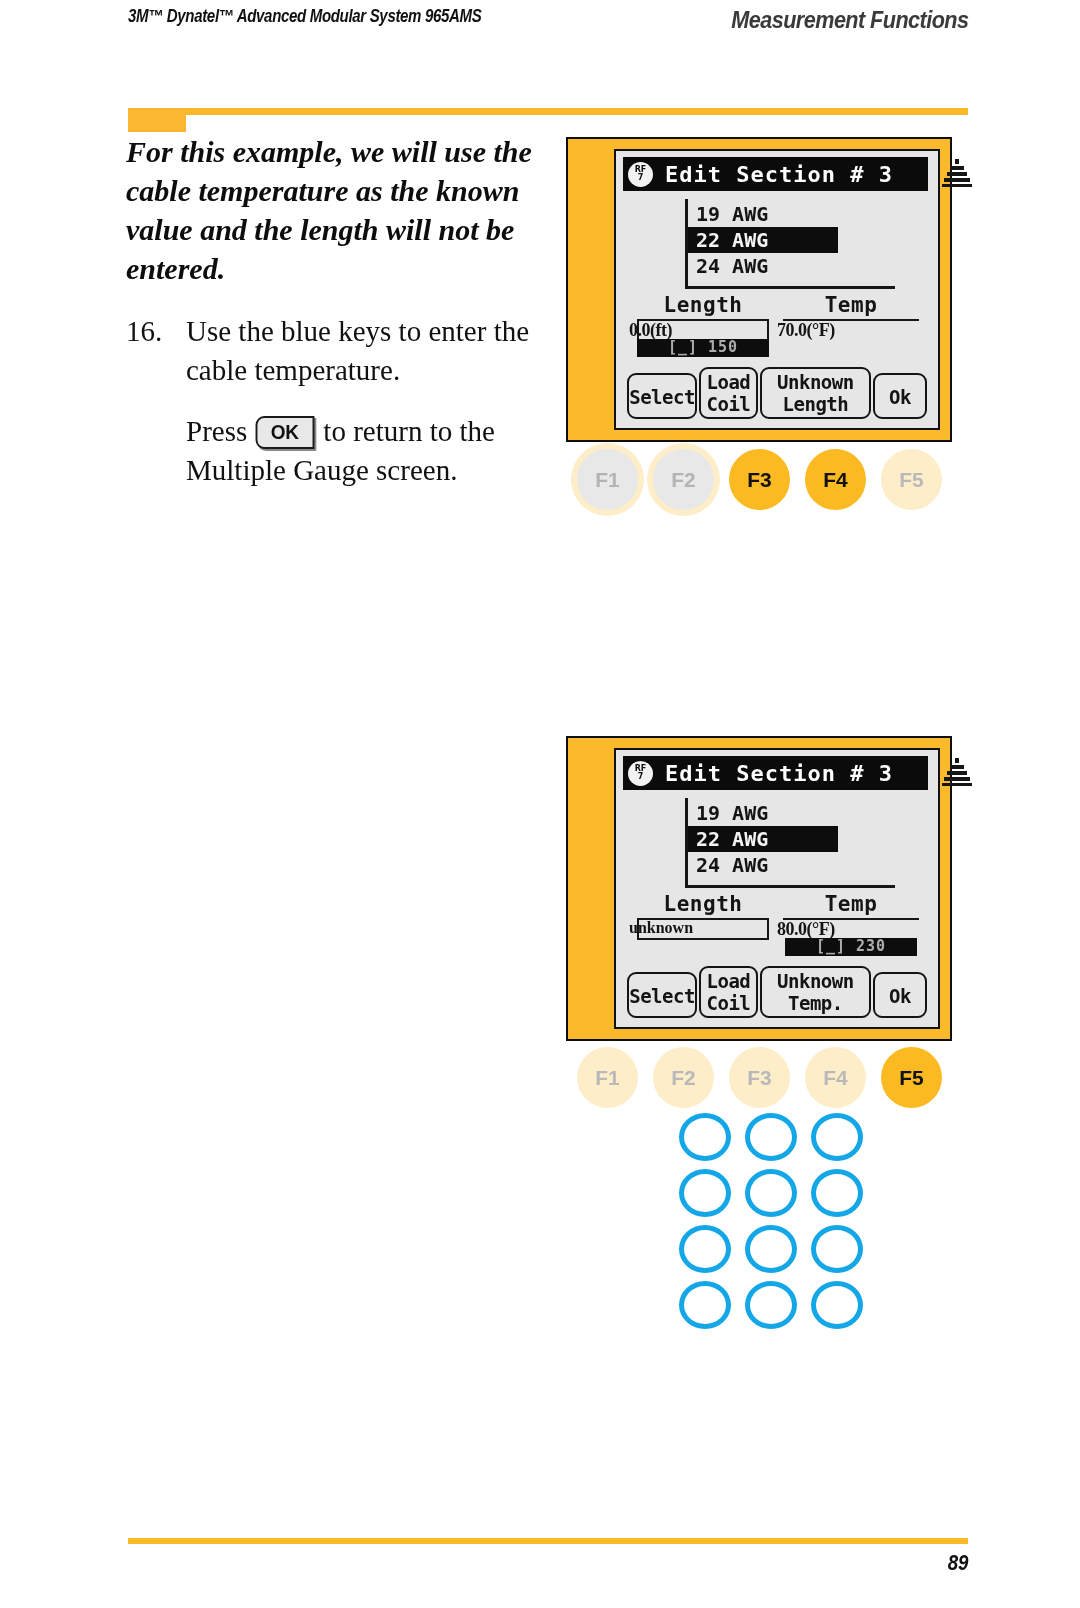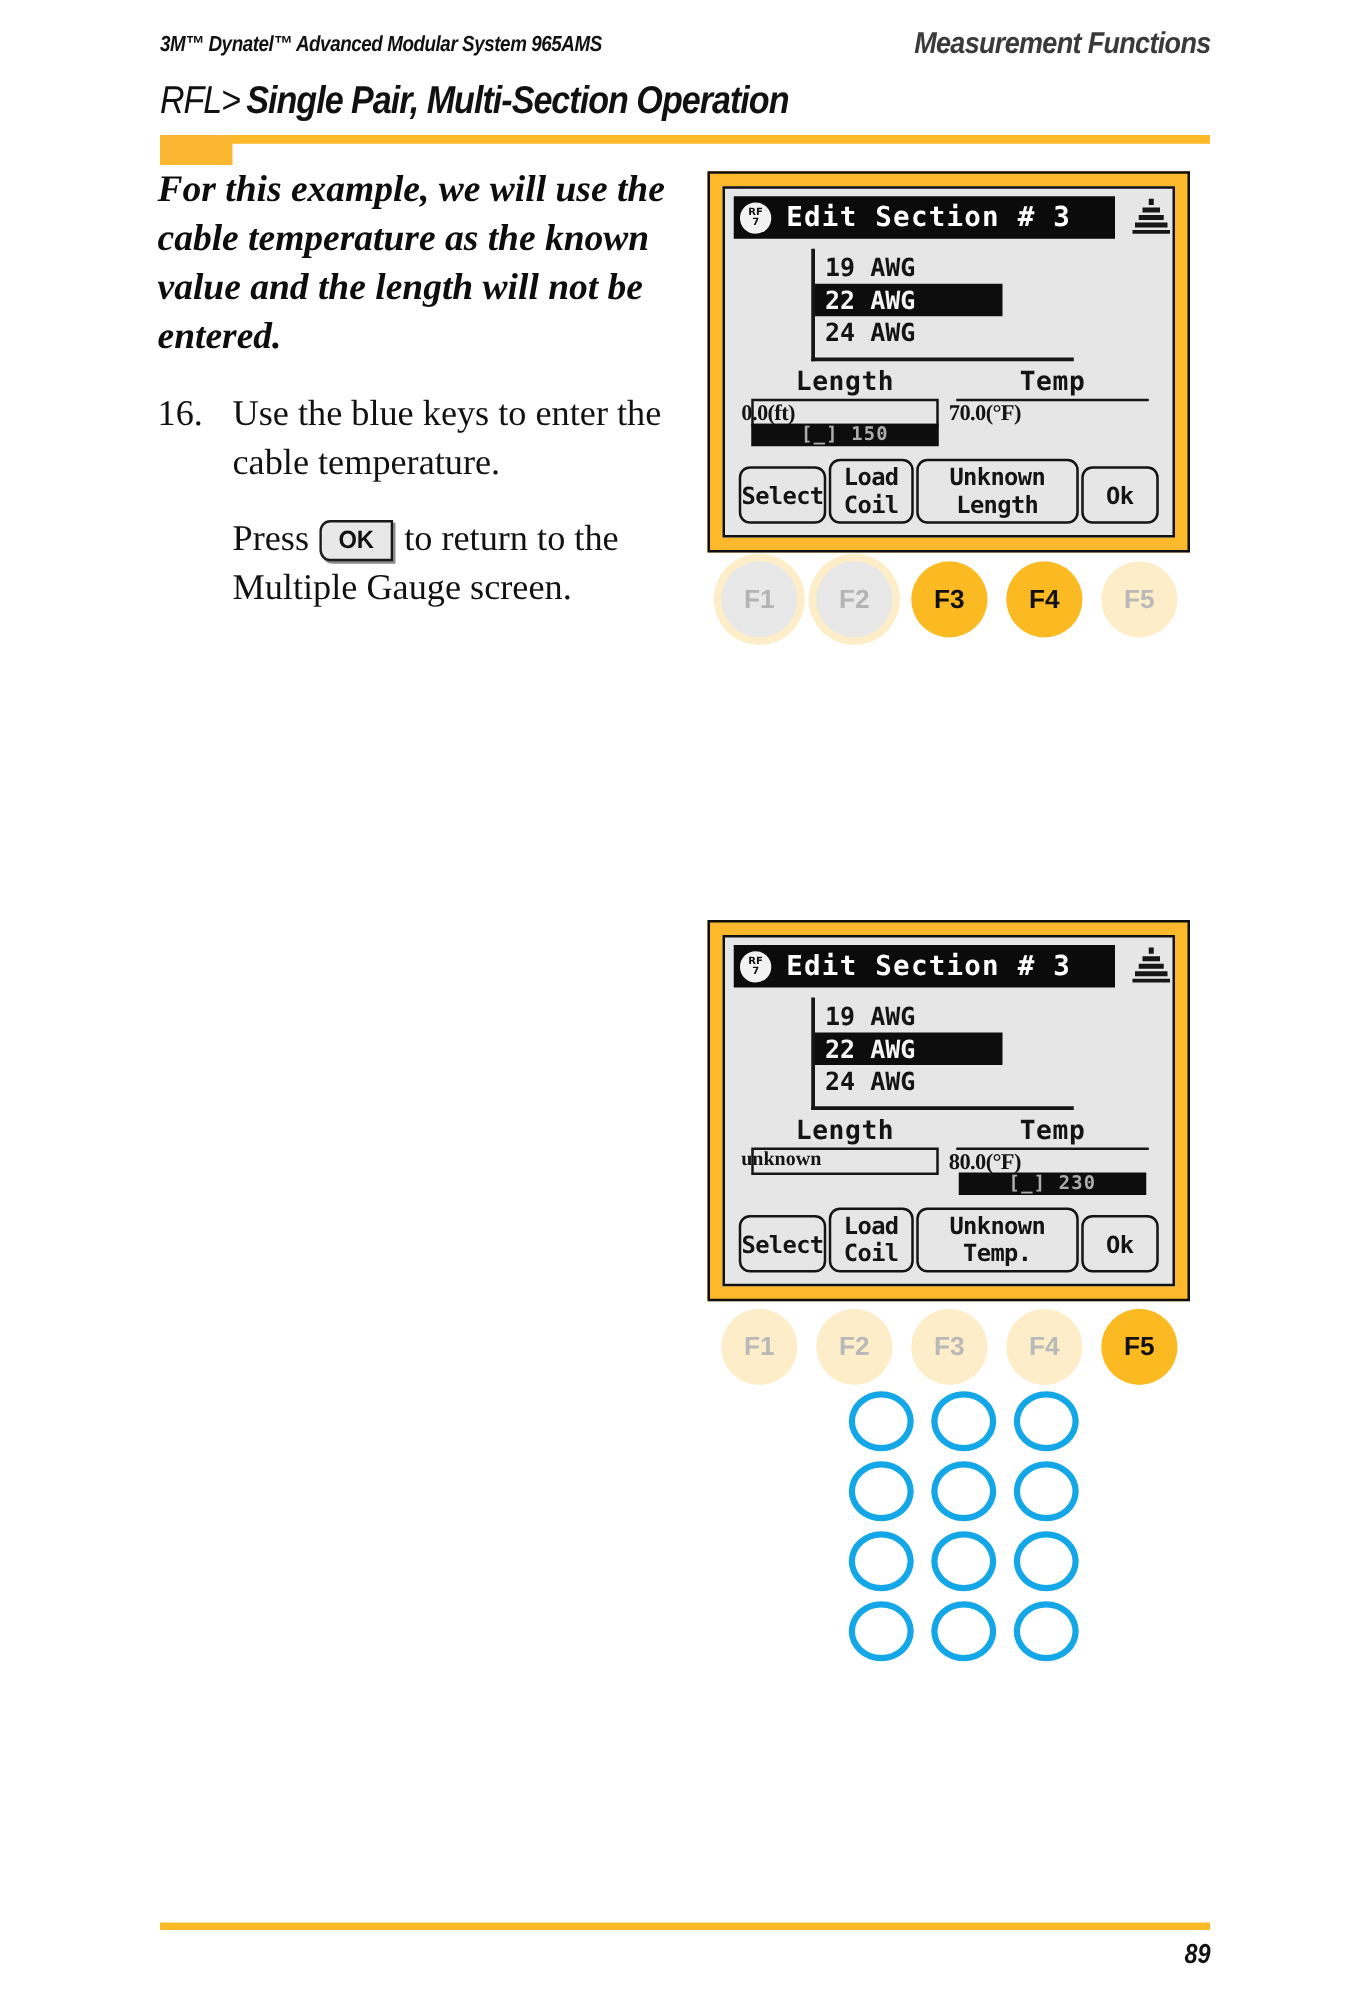--- a/index.html
+++ b/index.html
@@ -9,22 +9,22 @@
     background:#ffffff;
     font-family:"Liberation Serif", serif;
     position:relative;
     overflow:hidden;
   }
 
   .page { position:absolute; inset:0; }
 
   
   .header {
-    position:absolute; left:128px; top:18px; width:840px; height:34px;
-    display:flex; align-items:center; justify-content:space-between;
+    position:absolute; left:128px; top:6px; width:840px; height:34px;
+    display:flex; align-items:flex-start; justify-content:space-between;
   }
   .hdr-left {
     font-family:"Liberation Sans", sans-serif;
     font-size:17.5px; font-weight:700; font-style:italic;
     color:#111; letter-spacing:-0.4px;
     transform:scaleX(0.86); transform-origin:left center;
     white-space:nowrap;
   }
   .hdr-right {
     font-family:"Liberation Sans", sans-serif;
@@ -118,20 +118,21 @@
     border:2px solid #0e0e0e;
     padding:10px;
     width:386px;
   }
   .lcd-inner {
     background:#e6e6e6;
     border:2px solid #111;
     padding:6px 7px 7px 7px;
     position:relative;
     font-family:"DejaVu Sans Mono", monospace;
+    margin-left:36px;
   }
 
   .lcd-titlebar {
     background:#0b0b0b;
     height:34px;
     display:flex; align-items:center;
     padding-left:5px;
     position:relative;
     width:305px;
   }
@@ -302,23 +303,20 @@
 </head>
 <body>
 
 <div class="page">
 
   <div class="header">
     <div class="hdr-left">3M™ Dynatel™ Advanced Modular System 965AMS</div>
     <div class="hdr-right">Measurement Functions</div>
   </div>
 
-  <div class="title-row">
-    <span class="title-pre">RFL&gt;</span><span class="title-main">Single Pair, Multi-Section Operation</span>
-  </div>
 
   <div class="rule-amber"></div>
   <div class="rule-tab"></div>
 
   <div class="col-left">
 
 
     <p class="para-bi">For this example, we will use the cable temperature as the known value and the length will not be entered.</p>
 
     <ol class="steps">

